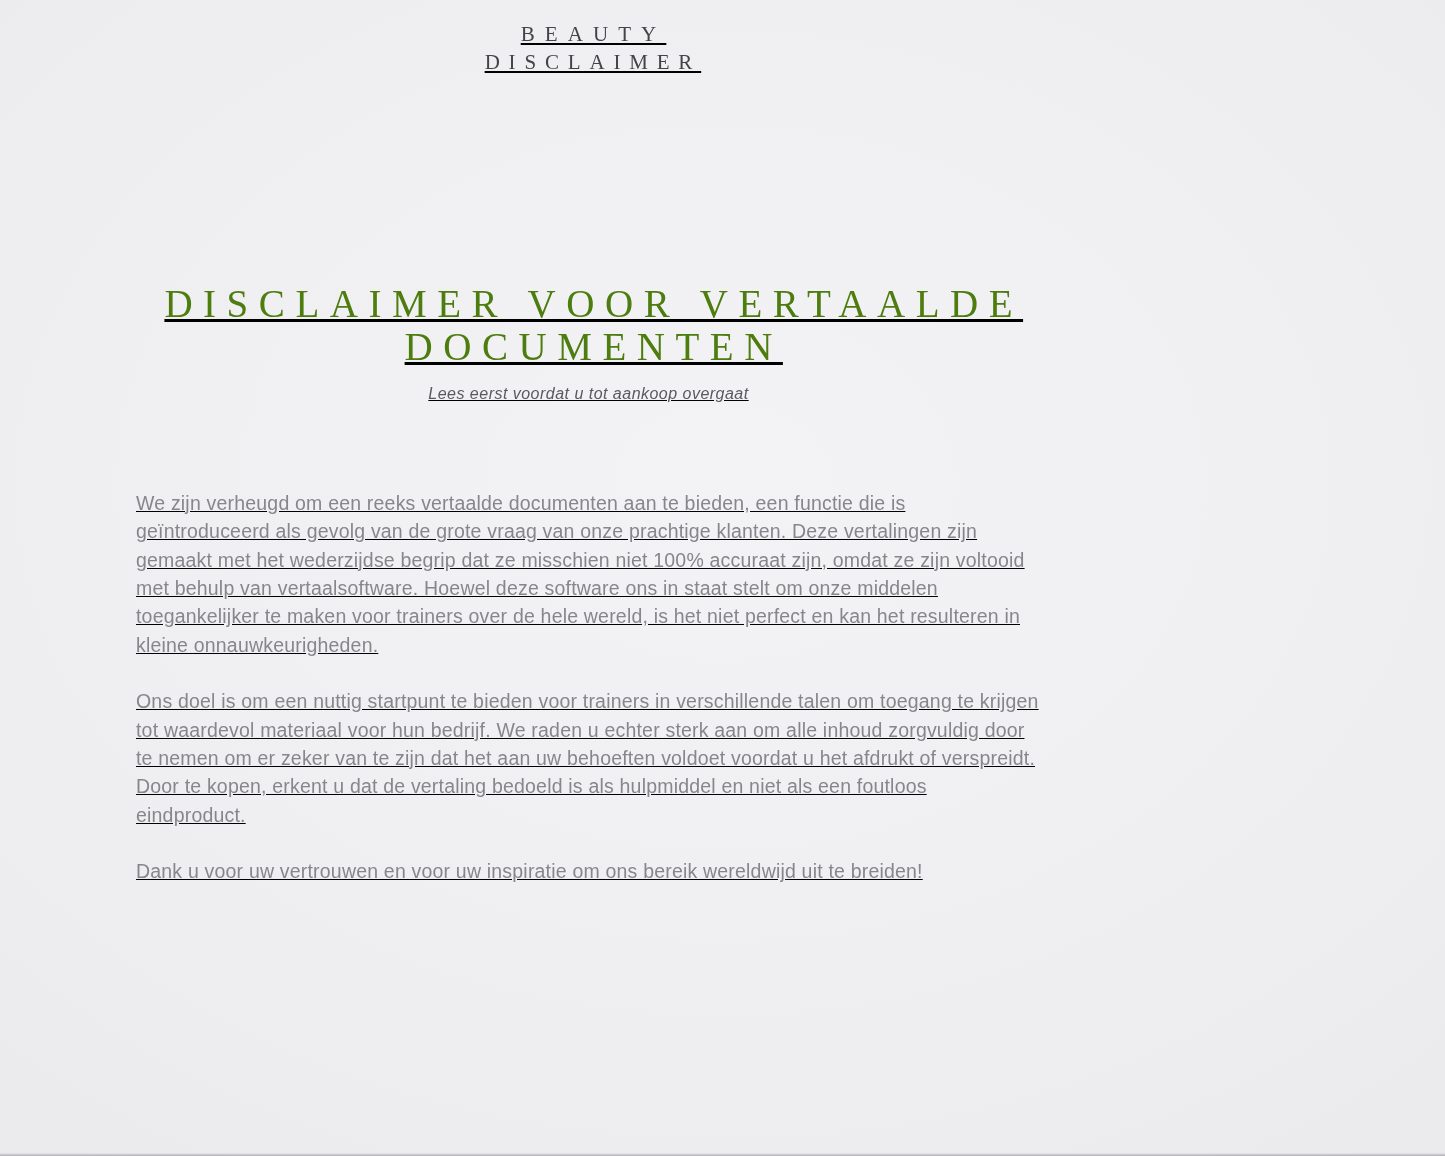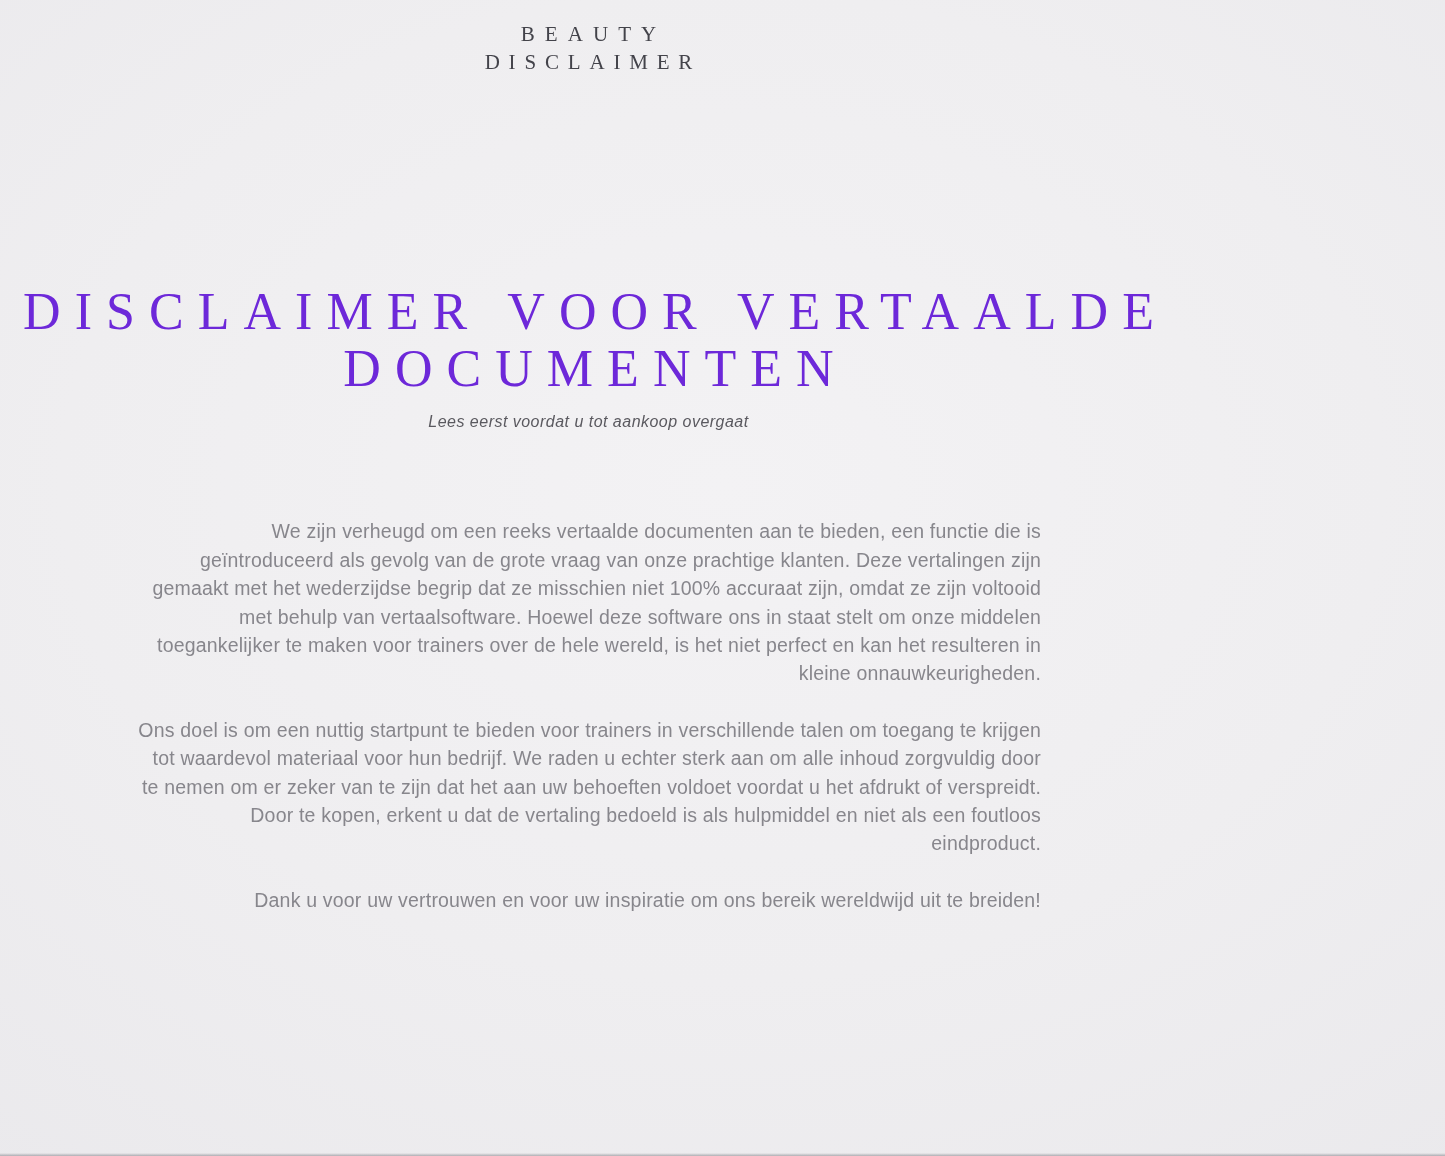--- a/index.html
+++ b/index.html
@@ -15,20 +15,21 @@
       radial-gradient(ellipse 1200px 900px at 50% 42%, #f3f2f4 0%, #efeef0 55%, #eae9ec 100%);
     position: relative;
   }
   .page {
     width: 1177px;
     height: 1156px;
     display: flex;
     flex-direction: column;
     align-items: center;
     box-sizing: border-box;
+    text-decoration: underline;
   }
   .logo {
     margin-top: 24px;
     text-align: center;
     font-family: "Liberation Serif", "DejaVu Serif", serif;
     color: #43434a;
   }
   .logo-line1 {
     font-size: 21px;
     letter-spacing: 0.48em;
@@ -42,37 +43,37 @@
     margin-top: 7px;
     padding-left: 0.42em;
   }
   .title-block {
     margin-top: 210px;
     text-align: center;
   }
   .main-title {
     font-family: "Liberation Serif", "DejaVu Serif", serif;
     font-weight: 400;
-    font-size: 52px;
+    font-size: 39px;
     letter-spacing: 0.27em;
-    color: #6d28d9;
+    color: #4d7c0f;
     line-height: 1.1;
     padding-left: 0.27em;
   }
   .subtitle {
     margin-top: 16px;
     font-style: italic;
     font-size: 16px;
     letter-spacing: 0.03em;
     color: #5a595f;
   }
   .body-copy {
     margin-top: 86px;
     width: 905px;
-    text-align: right;
+    text-align: left;
     color: #87868c;
     font-size: 19.5px;
     line-height: 28.4px;
     letter-spacing: 0.01em;
   }
   .body-copy p {
     margin: 0 0 28px 0;
   }
   .body-copy p:last-child {
     margin-bottom: 16px;

